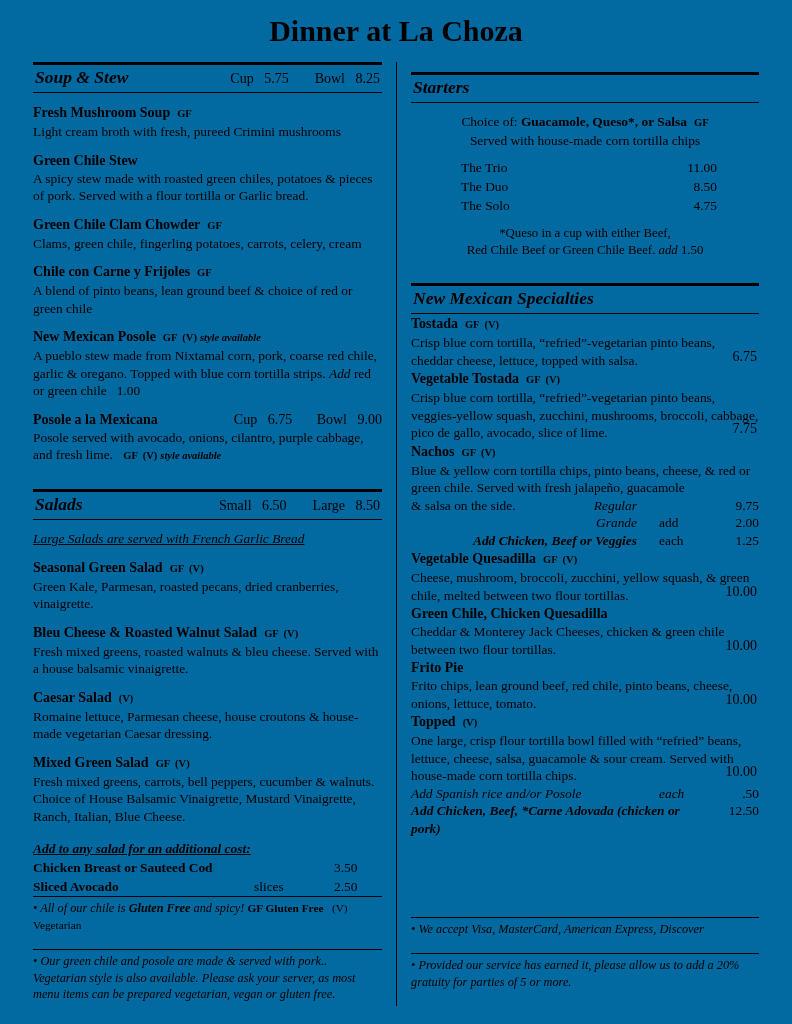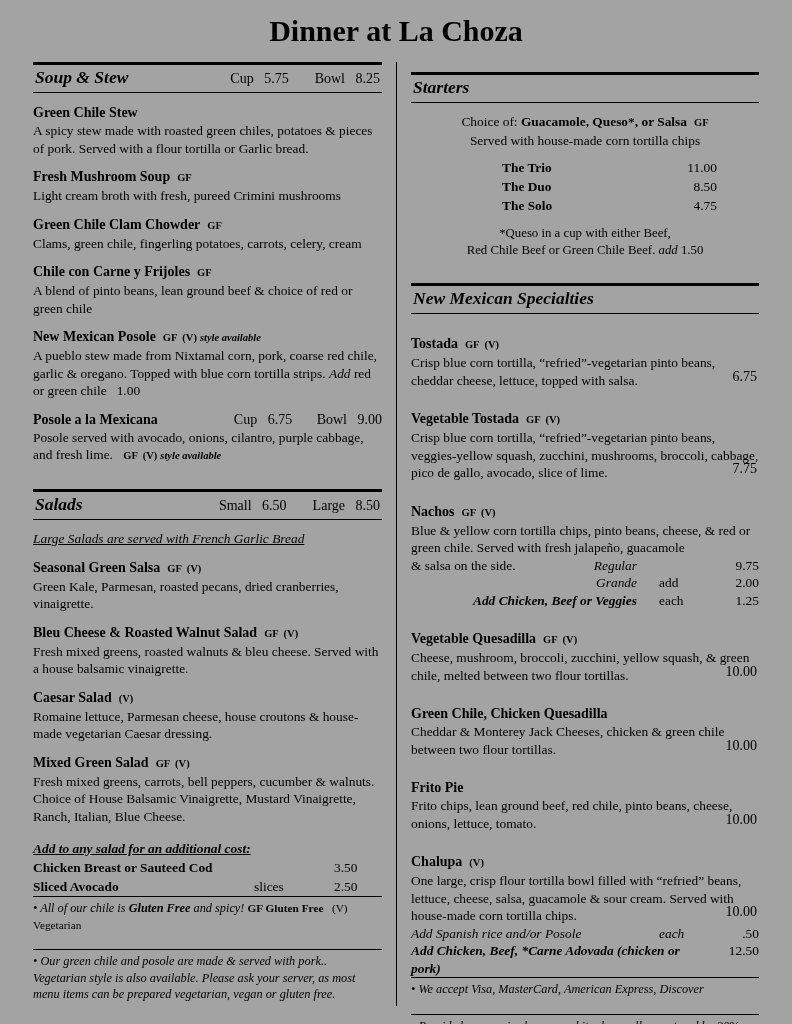--- a/index.html
+++ b/index.html
@@ -1,37 +1,37 @@
 <!DOCTYPE html>
 <html><head>
 <meta charset="utf-8">
 <style>
   * { margin:0; padding:0; box-sizing:border-box; }
   html,body { background:#ffffff; }
   body { width:792px; height:1024px; color:#000; font-family:"Liberation Serif","DejaVu Serif",serif; font-size:13.4px; }
-  .page { width:792px; height:1024px; padding:14px 33px 12px; overflow:hidden; background:#a3a3a3; }
+  .page { width:792px; height:1024px; padding:14px 33px 12px; overflow:hidden; background:#0369a1; }
   .title { text-align:center; font-weight:bold; font-size:30px; margin-bottom:14px; }
   .columns { display:flex; height:944px; }
   .col { width:50%; display:flex; flex-direction:column; }
   .col-left { padding-right:14px; }
   .col-right { border-left:1.5px solid #000; padding-left:14px; }
   .pre { white-space:pre-wrap; }
   .b { font-weight:bold; }
   .it { font-style:italic; }
   .bi { font-style:italic; font-weight:bold; }
   .ul { }
   .sec-head { display:flex; justify-content:space-between; align-items:baseline;
               border-top:3px solid #000; border-bottom:1.5px solid #000; padding:2px 2px 4px 2px; }
   .sec-title { font-weight:bold; font-style:italic; font-size:17.5px; }
   .sizes { font-size:14px; }
   .sizes .pre + .pre { margin-left:26px; }
   .sec-gap { margin-top:24px; }
   .push-down { margin-top:10px; }
   .item { margin-top:11px; }
-  .col-right .item { margin-top:21px; }
+  .col-right .item { margin-top:1px; }
   .ihead { line-height:18px; }
   .spread { display:flex; justify-content:space-between; align-items:baseline; }
   .name { font-weight:bold; font-size:14px; }
   .tags { font-weight:bold; font-size:10.5px; margin-left:7px; white-space:pre-wrap; }
   .note { font-weight:bold; font-style:italic; font-size:10.5px; margin-left:3px; }
   .insizes { font-size:14px; }
   .desc { line-height:17.5px; }
   .desc-rel { position:relative; }
   .price-br { position:absolute; right:2px; bottom:4px; font-size:14px; }
   .rowline { display:flex; align-items:baseline; line-height:17.5px; }
@@ -44,21 +44,21 @@
   .addon-row { display:flex; align-items:baseline; line-height:19px; }
   .addon-name { font-weight:bold; }
   .addon-sp { flex:1; }
   .addon-unit { width:80px; }
   .addon-price { width:48px; text-align:left; }
   .center { text-align:center; }
   .choiceline { margin-top:10px; line-height:18px; }
   .subline { line-height:18px; }
   .options { margin-top:8px; padding:0 42px 0 50px; }
   .opt-row { display:flex; justify-content:space-between; line-height:19px; }
-  .opt-name { font-weight:bold;margin-left:41px; }
+  .opt-name { font-weight:normal; }
   .qnote { margin-top:10px; font-size:12.8px; line-height:17px; }
   .footer { margin-top:auto; min-height:88px; }
   .fnote { border-top:1px solid #000; padding:3px 0 16px; font-size:12.3px; line-height:16.5px; }
   .fb { font-weight:bold; font-style:normal; font-size:11.3px; }
   .fr { font-style:normal; font-size:11.3px; }
 </style>
 </head>
 <body>
 
 <div class="page">
@@ -68,27 +68,27 @@
 
     <div class="col col-left">
 
       <div>
         <div class="sec-head">
           <span class="sec-title">Soup &amp; Stew</span>
           <span class="sizes"><span class="pre">Cup   5.75</span><span class="pre">Bowl   8.25</span></span>
         </div>
 
         <div class="item">
+          <div class="ihead"><span class="name">Fresh Mushroom Soup</span><span class="tags">GF</span></div>
+          <div class="desc">Light cream broth with fresh, pureed Crimini mushrooms</div>
+        </div>
+
+        <div class="item">
           <div class="ihead"><span class="name">Green Chile Stew</span></div>
           <div class="desc">A spicy stew made with roasted green chiles, potatoes &amp; pieces of pork. Served with a flour tortilla or Garlic bread.</div>
-        </div>
-
-        <div class="item">
-          <div class="ihead"><span class="name">Fresh Mushroom Soup</span><span class="tags">GF</span></div>
-          <div class="desc">Light cream broth with fresh, pureed Crimini mushrooms</div>
         </div>
 
         <div class="item">
           <div class="ihead"><span class="name">Green Chile Clam Chowder</span><span class="tags">GF</span></div>
           <div class="desc">Clams, green chile, fingerling potatoes, carrots, celery, cream</div>
         </div>
 
         <div class="item">
           <div class="ihead"><span class="name">Chile con Carne y Frijoles</span><span class="tags">GF</span></div>
           <div class="desc">A blend of pinto beans, lean ground beef &amp; choice of red or green chile</div>
@@ -117,21 +117,21 @@
 
       <div class="sec-gap">
         <div class="sec-head">
           <span class="sec-title">Salads</span>
           <span class="sizes"><span class="pre">Small   6.50</span><span class="pre">Large   8.50</span></span>
         </div>
 
         <div class="intro">Large Salads are served with French Garlic Bread</div>
 
         <div class="item">
-          <div class="ihead"><span class="name">Seasonal Green Salsa</span><span class="tags">GF  (V)</span></div>
+          <div class="ihead"><span class="name">Seasonal Green Salad</span><span class="tags">GF  (V)</span></div>
           <div class="desc">Green Kale, Parmesan, roasted pecans, dried cranberries, vinaigrette.</div>
         </div>
 
         <div class="item">
           <div class="ihead"><span class="name">Bleu Cheese &amp; Roasted Walnut Salad</span><span class="tags">GF  (V)</span></div>
           <div class="desc">Fresh mixed greens, roasted walnuts &amp; bleu cheese.  Served with a house balsamic vinaigrette.</div>
         </div>
 
         <div class="item">
           <div class="ihead"><span class="name">Caesar Salad</span><span class="tags">(V)</span></div>
@@ -264,21 +264,21 @@
 
         <div class="item">
           <div class="ihead"><span class="name">Frito Pie</span></div>
           <div class="desc desc-rel">
             <span>Frito chips, lean ground beef, red chile, pinto beans, cheese, onions, lettuce, tomato.</span>
             <span class="price-br">10.00</span>
           </div>
         </div>
 
         <div class="item">
-          <div class="ihead"><span class="name">Chalupa</span><span class="tags">(V)</span></div>
+          <div class="ihead"><span class="name">Topped</span><span class="tags">(V)</span></div>
           <div class="desc desc-rel">
             <span>One large, crisp flour tortilla bowl filled with “refried” beans, lettuce, cheese, salsa, guacamole &amp; sour cream.  Served with house-made corn tortilla chips.</span>
             <span class="price-br">10.00</span>
           </div>
           <div class="rowline">
             <span class="it">Add Spanish rice and/or Posole</span>
             <span class="sp"></span>
             <span class="rl-mid it">each</span>
             <span class="rl-price">.50</span>
           </div>

